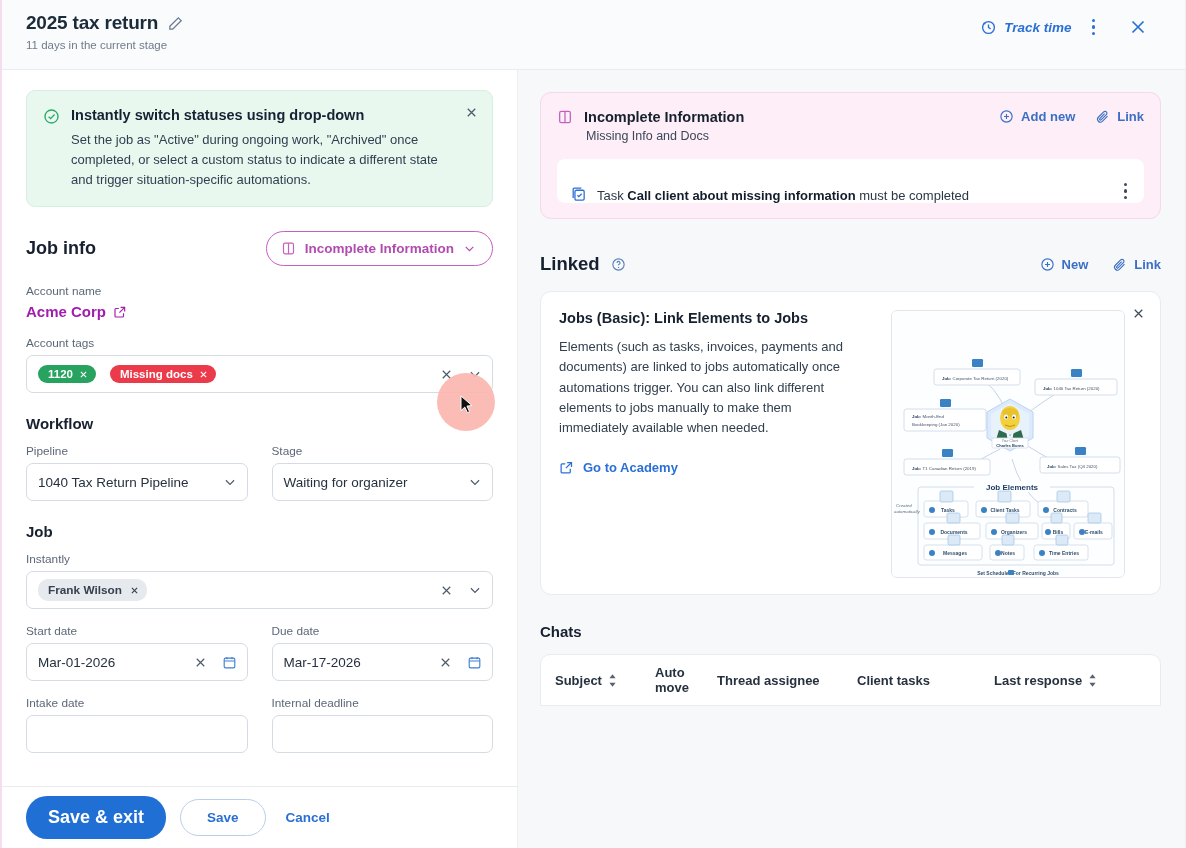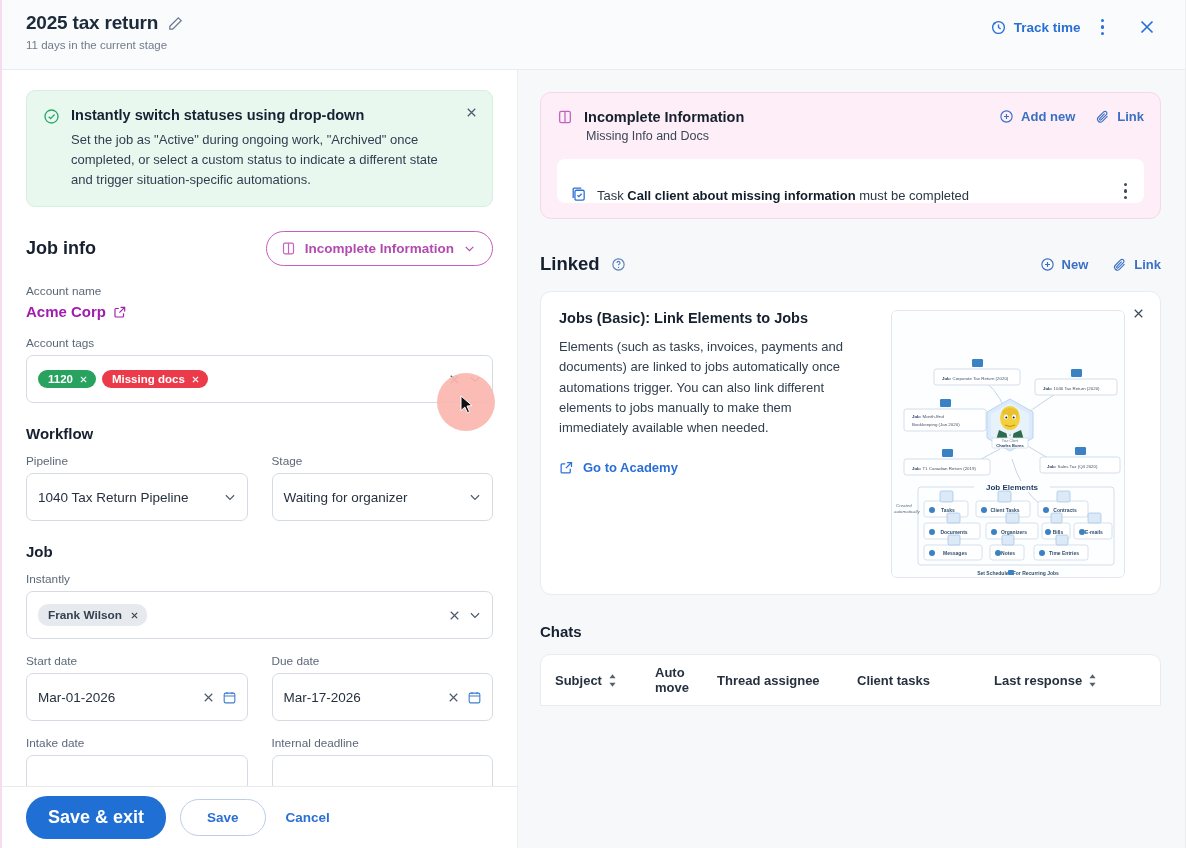--- a/index.html
+++ b/index.html
@@ -26,22 +26,22 @@
     border-bottom: 1px solid #e9ecf0;
     padding: 12px 24px 0 24px;
   }
   .title-row { display: flex; align-items: center; gap: 9px; }
   .page-title {
     font-size: 19px; font-weight: bold; color: #1c2b3a; letter-spacing: -0.2px;
   }
   .edit-icon { width: 17px; height: 17px; color: #6b7a8d; cursor: pointer; display: block; }
   .subtitle { font-size: 11.5px; color: #6f7c8b; margin-top: 5px; }
   .header-right {
-    position: absolute; right: 27px; top: 16px;
-    display: flex; align-items: center; gap: 14px;
+    position: absolute; right: 36px; top: 16px;
+    display: flex; align-items: center; gap: 14px; font-style: italic;
   }
   .track-time {
     display: flex; align-items: center; gap: 7px;
     color: #2a6fd6; font-size: 13.5px; font-weight: bold; cursor: pointer;
   }
   .kebab { display: flex; flex-direction: column; gap: 3px; cursor: pointer; padding: 2px 6px; }
   .kebab i { width: 3.5px; height: 3.5px; border-radius: 50%; background: #2a6fd6; display: block; }
   .close-x { width: 22px; height: 22px; color: #2a6fd6; cursor: pointer; margin-left: 12px; }
 
   
@@ -91,22 +91,22 @@
   .field-label { font-size: 11.8px; color: #5c6878; margin-bottom: 5px; }
   .account-link {
     display: inline-flex; align-items: center; gap: 7px;
     color: #a21caf; font-size: 15px; font-weight: bold; cursor: pointer;
   }
   .ext-icon { width: 14px; height: 14px; }
   .field-block { margin-bottom: 15px; }
 
   .control {
     display: flex; align-items: center;
-    height: 48px; border: 1px solid #d5dbe3; border-radius: 7px;
-    background: #fff; padding: 0 10px 0 11px; gap: 6px;
+    height: 38px; border: 1px solid #d5dbe3; border-radius: 7px;
+    background: #fff; padding: 0 10px 0 11px; gap: 14px;
   }
   .control .filler { flex: 1; }
   .control-text { font-size: 13.5px; color: #26313f; }
   .ctrl-icon { width: 15px; height: 15px; color: #4d5a69; cursor: pointer; flex: none; }
   .ctrl-chev { width: 14px; height: 14px; color: #4d5a69; cursor: pointer; flex: none; }
 
   .tag {
     display: inline-flex; align-items: center; gap: 6px;
     border-radius: 11px; padding: 3px 8px 3px 10px;
     font-size: 11.5px; font-weight: bold; color: #fff;

